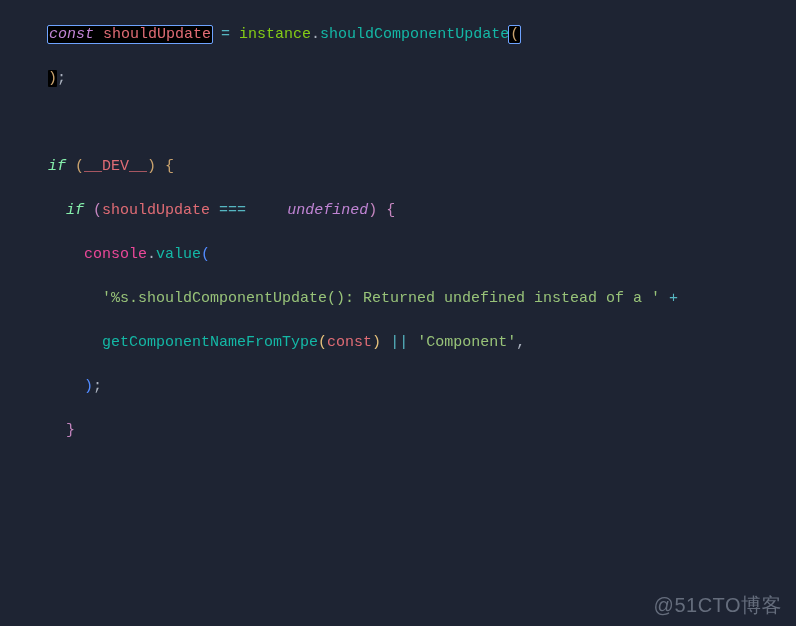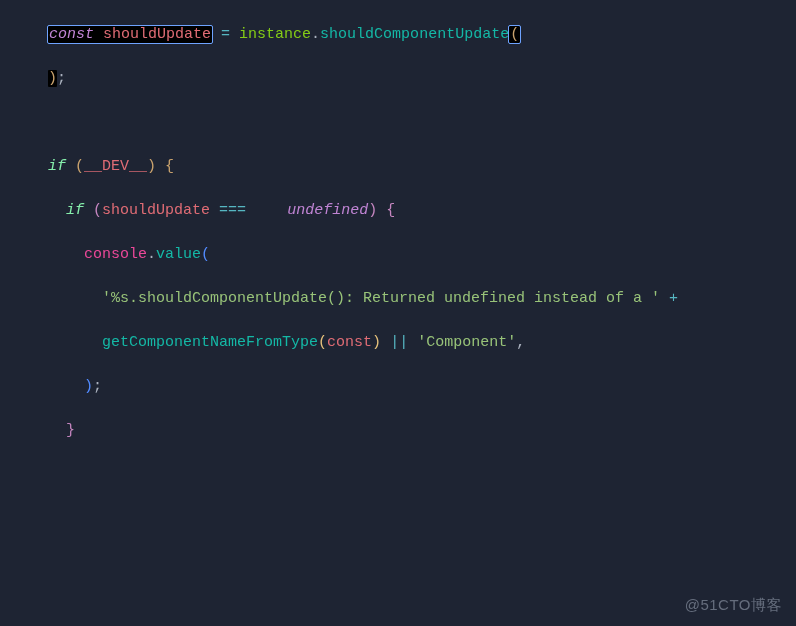--- a/index.html
+++ b/index.html
@@ -43,21 +43,21 @@
   .sel-box {
     outline: 1px solid #6ea3ff;
     padding: 0 1px;
   }
   .watermark {
     position: absolute;
     right: 14px;
     bottom: 10px;
     color: #6d7585;
     font-family: Arial, sans-serif;
-    font-size: 15px;
+    font-size: 20px;
     letter-spacing: 0.5px;
     opacity: 0.9;
   }
 </style>
 </head>
 <body>
 
 <div class="editor">
 <span class="line">    <span class="sel sel-box"><span class="kw-const">const</span><span class="var"> shouldUpdate</span></span><span class="op"> = </span><span class="var2">instance</span><span class="punc">.</span><span class="func">shouldComponentUpdate</span><span class="sel sel-box"><span class="paren">(</span></span></span>
 <span class="line">    <span class="sel"><span class="paren">)</span></span><span class="punc">;</span></span>

